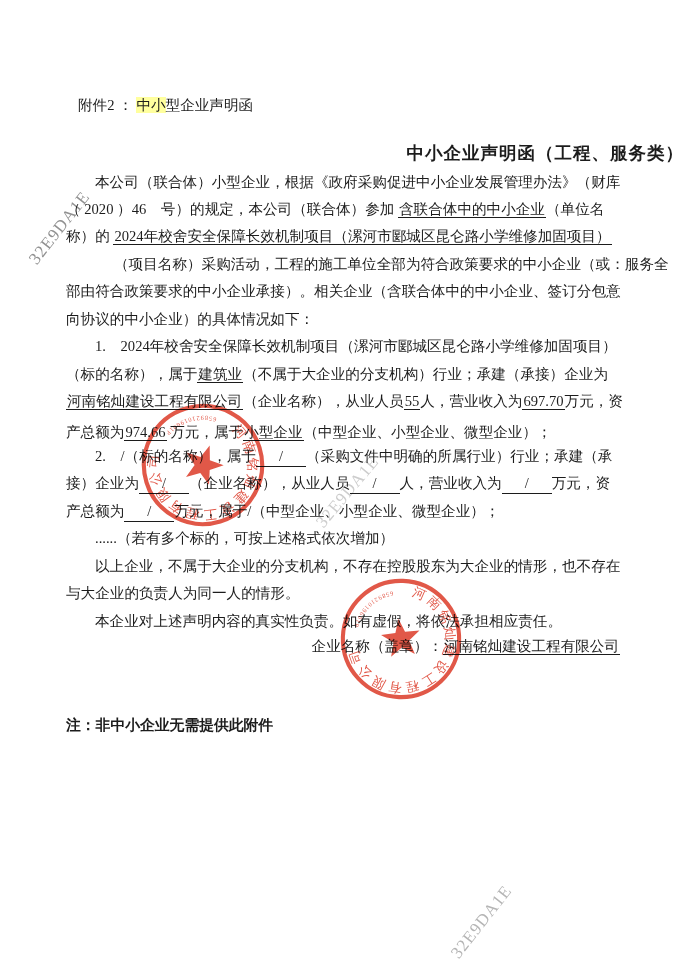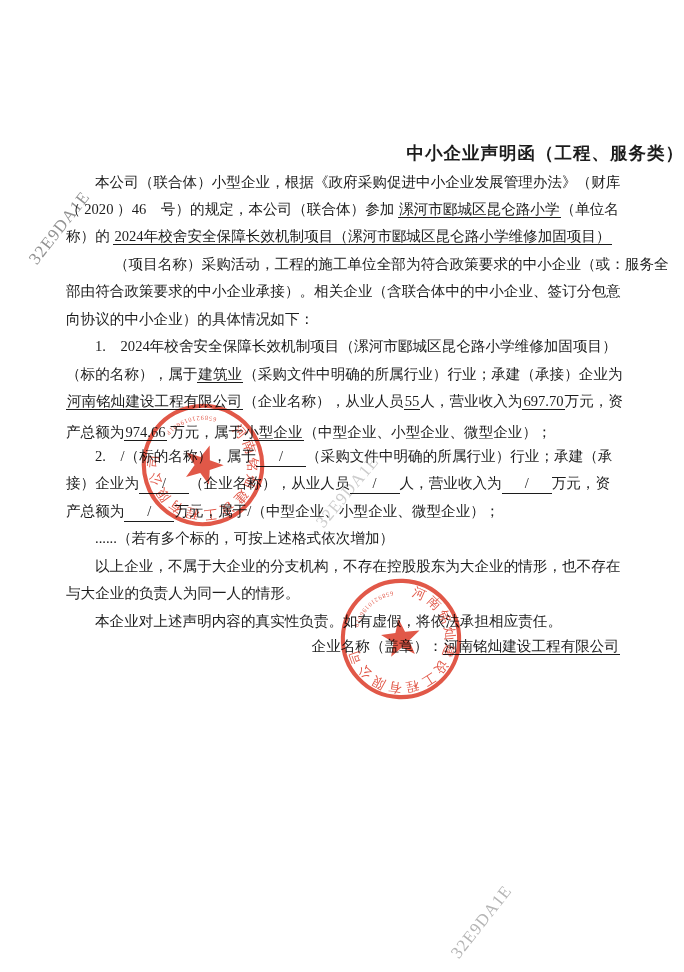--- a/index.html
+++ b/index.html
@@ -30,45 +30,47 @@
 </style>
 </head>
 <body>
 
 <div class="page">
 
   <div class="watermark wm1">32E9DA1E</div>
   <div class="watermark wm2">32E9DA1E</div>
   <div class="watermark wm3">32E9DA1E</div>
 
+  <div class="attach-line" id="attach-line"><span>附件2 ：  </span><span class="hl">中小</span><span>型企业声明函</span></div>
 
   <div class="doc-title">中小企业声明函（工程、服务类）</div>
 
   <div id="body-lines">
       <div class="line indent" style="top: 172.5px;"><span>本公司（联合体）小型企业，根据《政府采购促进中小企业发展管理办法》（财库</span></div>
-      <div class="line" style="top: 199.95px;"><span>（ 2020 ）46　号）的规定，本公司（联合体）参加 </span><span class="u">漯河市郾城区昆仑路小学</span><span>（单位名</span></div>
+      <div class="line" style="top: 199.95px;"><span>（ 2020 ）46　号）的规定，本公司（联合体）参加 </span><span class="u">含联合体中的中小企业</span><span>（单位名</span></div>
       <div class="line" style="top: 227.4px;"><span>称）的 </span><span class="u">2024年校舍安全保障长效机制项目（漯河市郾城区昆仑路小学维修加固项目）</span></div>
       <div class="line" style="top: 254.85px; margin-left: 48px;"><span>（项目名称）采购活动，工程的施工单位全部为符合政策要求的中小企业（或：服务全</span></div>
       <div class="line" style="top: 282.3px;"><span>部由符合政策要求的中小企业承接）。相关企业（含联合体中的中小企业、签订分包意</span></div>
       <div class="line" style="top: 309.75px;"><span>向协议的中小企业）的具体情况如下：</span></div>
       <div class="line indent" style="top: 337.2px;"><span>1.　2024年校舍安全保障长效机制项目（漯河市郾城区昆仑路小学维修加固项目）</span></div>
-      <div class="line" style="top: 364.65px;"><span>（标的名称），属于</span><span class="u">建筑业</span><span>（采购文件中明确的所属行业）行业；承建（承接）企业为</span></div>
+      <div class="line" style="top: 364.65px;"><span>（标的名称），属于</span><span class="u">建筑业</span><span>（不属于大企业的分支机构）行业；承建（承接）企业为</span></div>
       <div class="line" style="top: 392.1px;"><span class="u">河南铭灿建设工程有限公司</span><span>（企业名称），从业人员</span><span class="u">55</span><span>人，营业收入为</span><span class="u">697.70</span><span>万元，资</span></div>
       <div class="line" style="top: 423px;"><span>产总额为</span><span class="u">974.66</span><span> 万元，属于</span><span class="u">小型企业</span><span>（中型企业、小型企业、微型企业）；</span></div>
       <div class="line indent" style="top: 447px;"><span>2.　/（标的名称），属于</span><span class="blank">/</span><span>（采购文件中明确的所属行业）行业；承建（承</span></div>
       <div class="line" style="top: 474.45px;"><span>接）企业为</span><span class="blank">/</span><span>（企业名称），从业人员</span><span class="blank">/</span><span>人，营业收入为</span><span class="blank">/</span><span>万元，资</span></div>
       <div class="line" style="top: 501.9px;"><span>产总额为</span><span class="blank">/</span><span>万元，属于/（中型企业、小型企业、微型企业）；</span></div>
       <div class="line indent" style="top: 529.35px;"><span>......（若有多个标的，可按上述格式依次增加）</span></div>
       <div class="line indent" style="top: 556.8px;"><span>以上企业，不属于大企业的分支机构，不存在控股股东为大企业的情形，也不存在</span></div>
       <div class="line" style="top: 584.25px;"><span>与大企业的负责人为同一人的情形。</span></div>
       <div class="line indent" style="top: 611.7px;"><span>本企业对上述声明内容的真实性负责。如有虚假，将依法承担相应责任。</span></div>
     </div>
 
   <div class="sig-line" id="sig-company"><span>企业名称（盖章）：</span><span class="u">河南铭灿建设工程有限公司</span></div>
 
+  <div class="note-line">注：非中小企业无需提供此附件</div>
 
   <svg class="stamp" id="stamp1" width="128" height="128" viewBox="0 0 130 130">
     <circle cx="65" cy="65" r="60" fill="none" stroke="currentColor" stroke-width="4.2"></circle>
     <path id="arcName1" d="M 25.2 88 A 46 46 0 1 1 104.8 88" fill="none"></path>
     <path id="arcSer1" d="M 19.7 86.1 A 50 50 0 0 0 110.3 86.1" fill="none"></path>
     <text fill="currentColor" font-size="13.5" letter-spacing="3">
       <textPath href="#arcName1" startOffset="50%" text-anchor="middle">河南铭灿建设工程有限公司</textPath>
     </text>
     <text fill="currentColor" font-size="6.4" letter-spacing="1.2">
       <textPath href="#arcSer1" startOffset="50%" text-anchor="middle">658921019601P</textPath>

